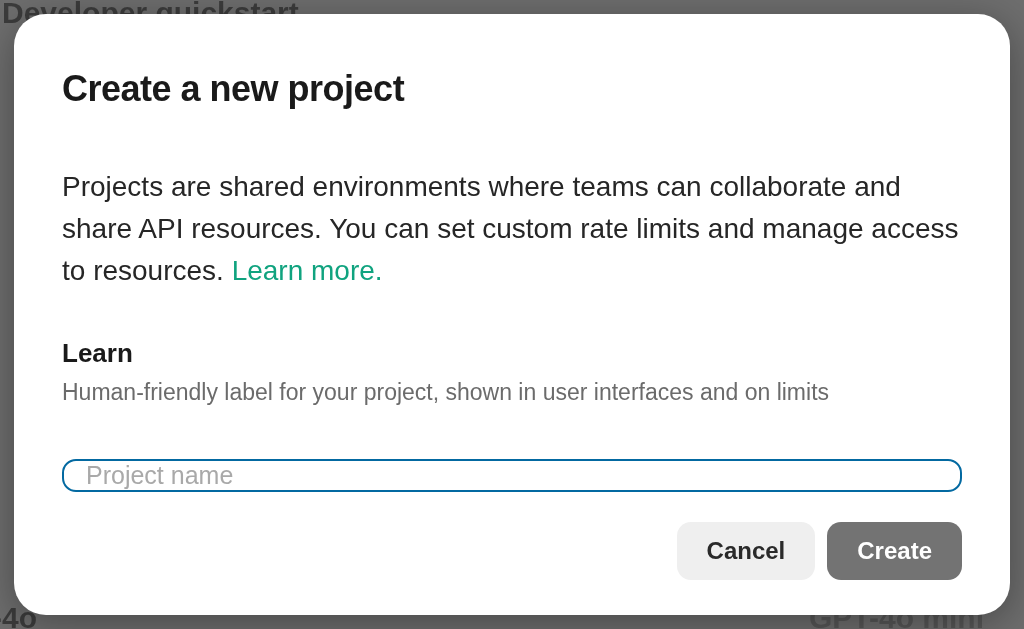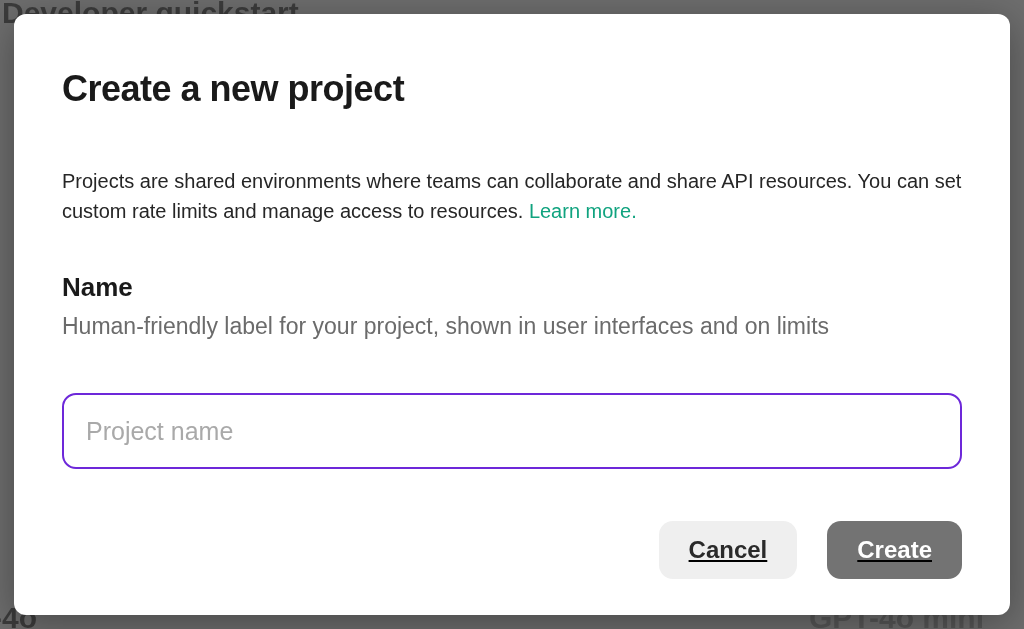--- a/index.html
+++ b/index.html
@@ -37,35 +37,35 @@
       inset: 0;
       background: rgba(90,90,90,0.55);
     }
     .dialog {
       position: absolute;
       top: 14px;
       left: 14px;
       right: 14px;
       bottom: 14px;
       background: #fff;
-      border-radius: 12px;
+      border-radius: 32px;
       box-shadow: 0 8px 40px rgba(0,0,0,0.35);
       padding: 54px 48px 36px 48px;
       display: flex;
       flex-direction: column;
     }
     .dialog-title {
       font-size: 36px;
       font-weight: 700;
       color: #1a1a1a;
       letter-spacing: -0.5px;
       margin-bottom: 56px;
     }
     .dialog-desc {
-      font-size: 20px;
+      font-size: 28px;
       line-height: 1.5;
       color: #262626;
       margin-bottom: 46px;
     }
     .learn-more {
       color: #10a37f;
       text-decoration: none;
       cursor: pointer;
     }
     .field-label {
@@ -75,39 +75,38 @@
       margin-bottom: 10px;
     }
     .field-help {
       font-size: 23px;
       color: #6b6b6b;
       margin-bottom: 22px;
     }
     .text-input {
       width: 100%;
       height: 76px;
-      border: 2px solid #6d28d9;
+      border: 2px solid #0369a1;
       border-radius: 14px;
       padding: 0 22px;
       font-size: 25px;
       color: #1a1a1a;
       outline: none;
       background: #fff;
       margin-top: 31px;
     }
     .text-input::placeholder {
       color: #a9a9a9;
     }
     .footer {
       margin-top: auto;
       display: flex;
       justify-content: flex-end;
-      gap: 30px;
+      gap: 12px;
       padding-top: 30px;
-      text-decoration: underline;
     }
     .btn {
       height: 58px;
       padding: 0 30px;
       border-radius: 14px;
       font-size: 24px;
       font-weight: 600;
       border: none;
       cursor: pointer;
       display: inline-flex;
@@ -134,21 +133,21 @@
 
 <div class="overlay"></div>
 
 <div class="dialog">
   <h1 class="dialog-title">Create a new project</h1>
 
   <p class="dialog-desc">
     <span>Projects are shared environments where teams can collaborate and share API resources. You can set custom rate limits and manage access to resources. </span><a class="learn-more">Learn more.</a>
   </p>
 
-  <div class="field-label">Name</div>
+  <div class="field-label">Learn</div>
   <div class="field-help">Human-friendly label for your project, shown in user interfaces and on limits</div>
 
   <input type="text" class="text-input" autofocus="" placeholder="Project name" style="">
 
   <div class="footer">
     <button class="btn btn-secondary">Cancel</button>
     <button class="btn btn-primary">Create</button>
   </div>
 </div>
 

